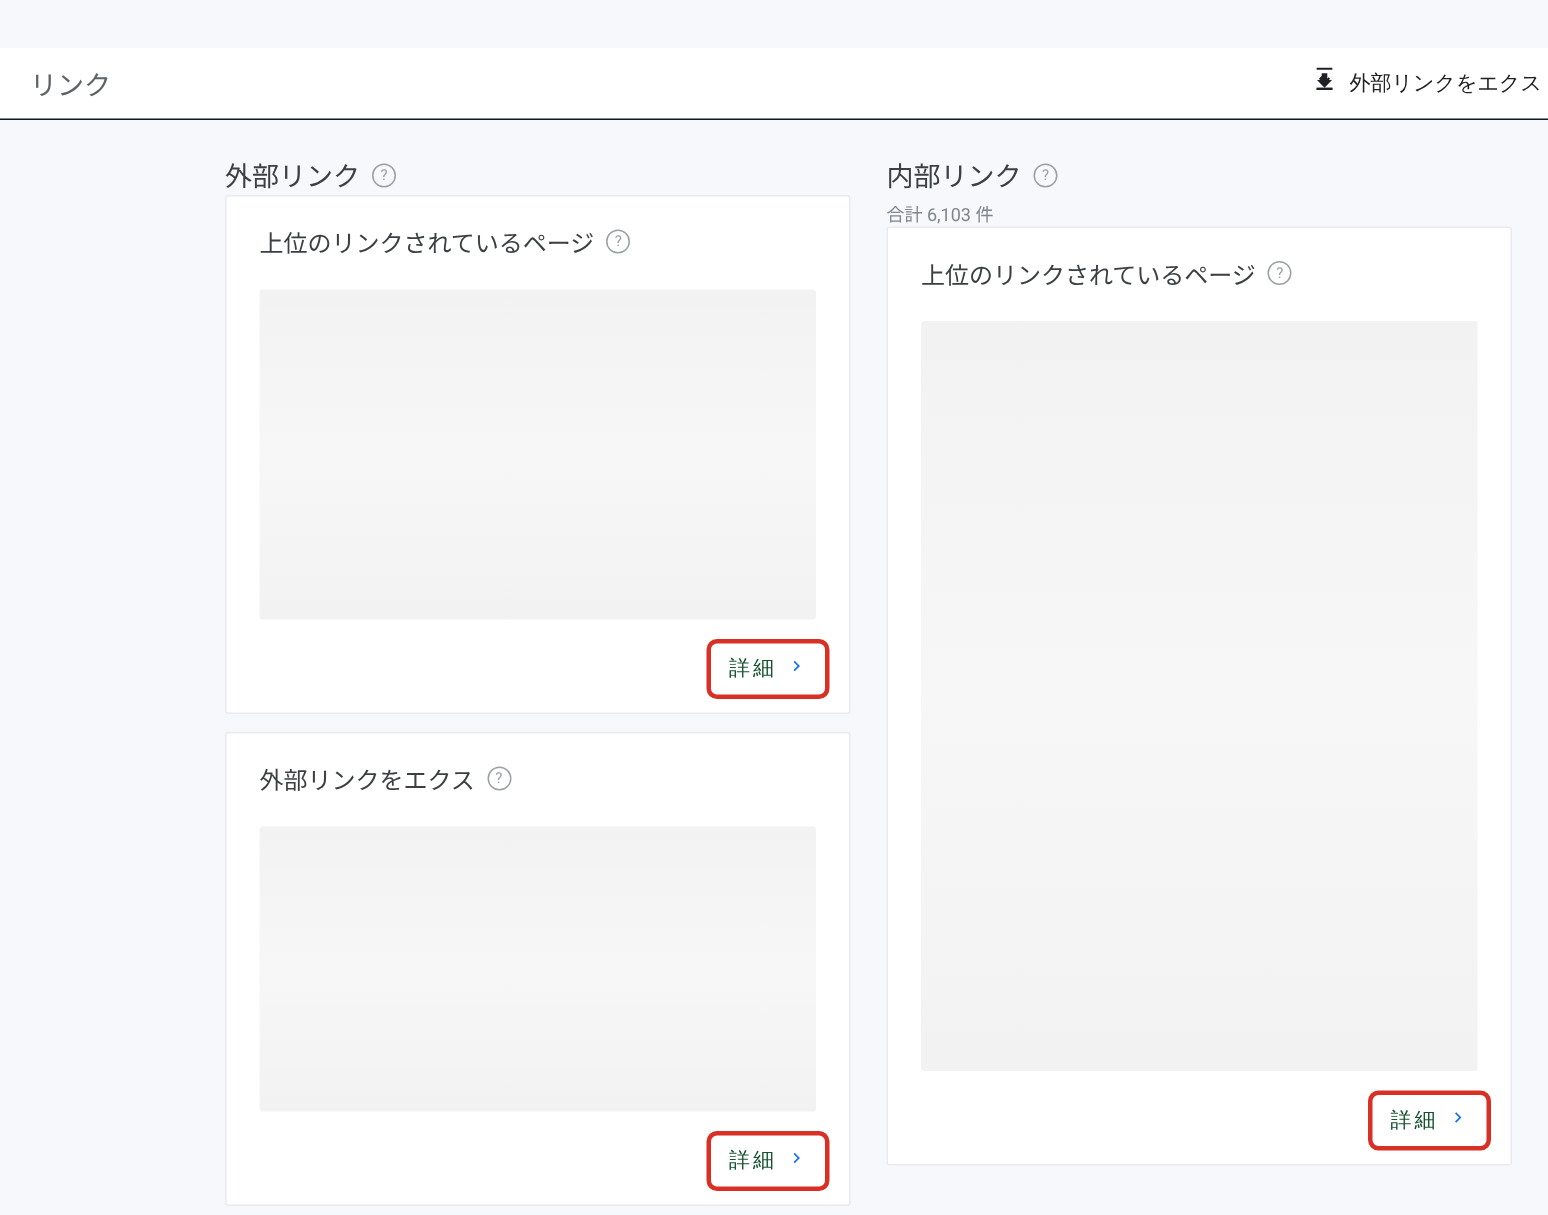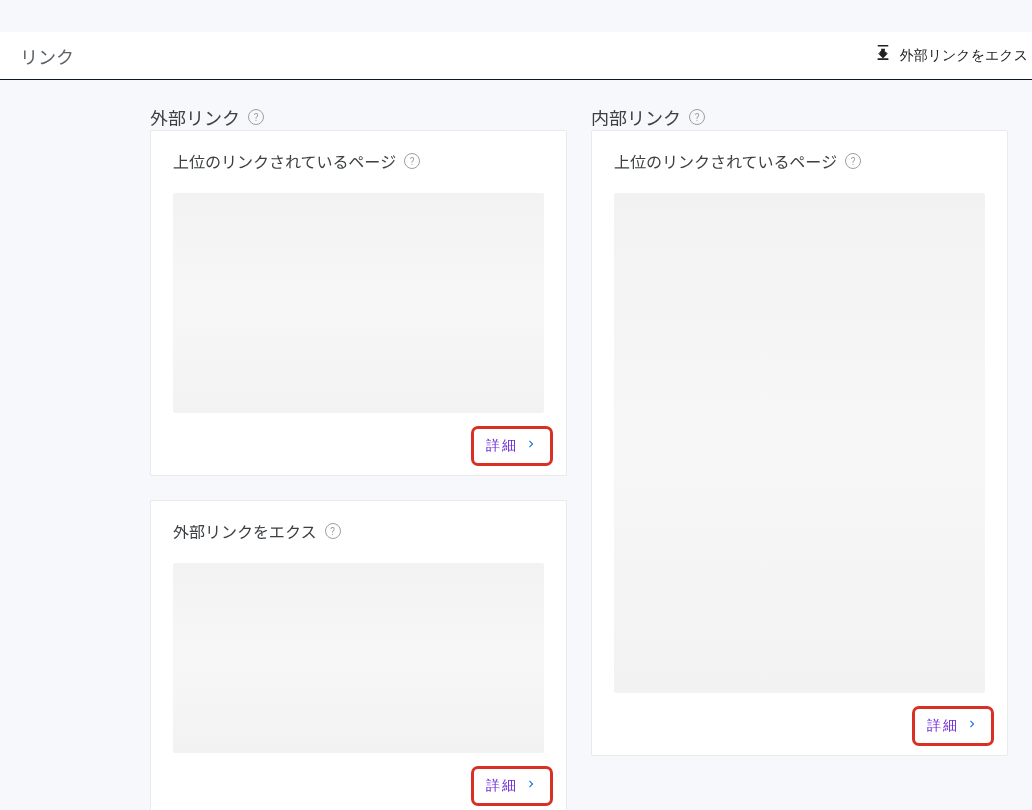--- a/index.html
+++ b/index.html
@@ -67,21 +67,21 @@
       display: inline-flex;
       align-items: center;
       justify-content: center;
       font-size: 10px;
       color: #9aa0a6;
     }
     .card {
       background: #fff;
       border-radius: 2px;
       border: 1px solid #e8eaed;
-      margin-bottom: 24px;
+      margin-bottom: 12px;
       padding: 0;
     }
     .card-header {
       display: flex;
       align-items: center;
       gap: 8px;
       padding: 18px 22px 10px 22px;
     }
     .card-title {
       font-size: 16px;
@@ -104,21 +104,21 @@
     .blurred-short { min-height: 190px; }
     .card-footer {
       display: flex;
       justify-content: flex-end;
       padding: 8px 18px 14px 18px;
     }
     .details-btn {
       display: inline-flex;
       align-items: flex-start;
       gap: 6px;
-      color: #6d28d9;
+      color: #14532d;
       background: none;
       border: none;
       font-size: 14px;
       padding: 6px 10px;
       cursor: pointer;
       letter-spacing: 2px;
     }
     .details-btn.highlighted {
       outline: 3px solid #d93025;
       outline-offset: 2px;
@@ -195,20 +195,21 @@
       </div>
     </div>
   </div>
 
   <div class="column">
     <div class="section-header">
       <div class="section-title">
         <span>内部リンク</span>
         <span class="help-icon">?</span>
       </div>
+      <div class="section-subtitle">合計 6,103 件</div>
     </div>
 
     <div class="card">
       <div class="card-header">
         <span class="card-title">上位のリンクされているページ</span>
         <span class="help-icon">?</span>
       </div>
       <div class="card-body">
         <div class="blurred-block blurred-tall"></div>
       </div>

